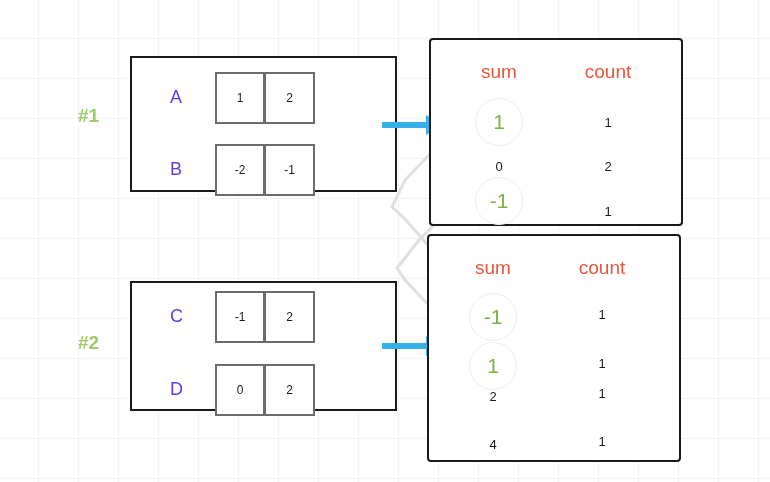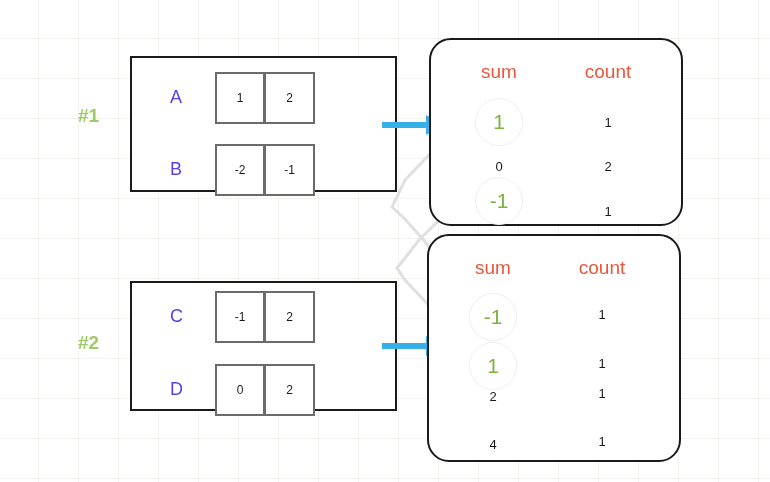--- a/index.html
+++ b/index.html
@@ -65,21 +65,21 @@
     background: #ffffff;
     font-family: "Liberation Sans", sans-serif;
   }
   .cell + .cell {
     border-left-width: 1px;
   }
   
   .panel {
     position: absolute;
     border: 2px solid #1a1a1a;
-    border-radius: 22px;
+    border-radius: 4px;
     background: #ffffff;
     box-sizing: border-box;
   }
   .panel-head {
     position: absolute;
     color: #e8573c;
     font-size: 19px;
     font-family: "Liberation Sans", sans-serif;
     text-align: center;
     transform: translateX(-50%);

